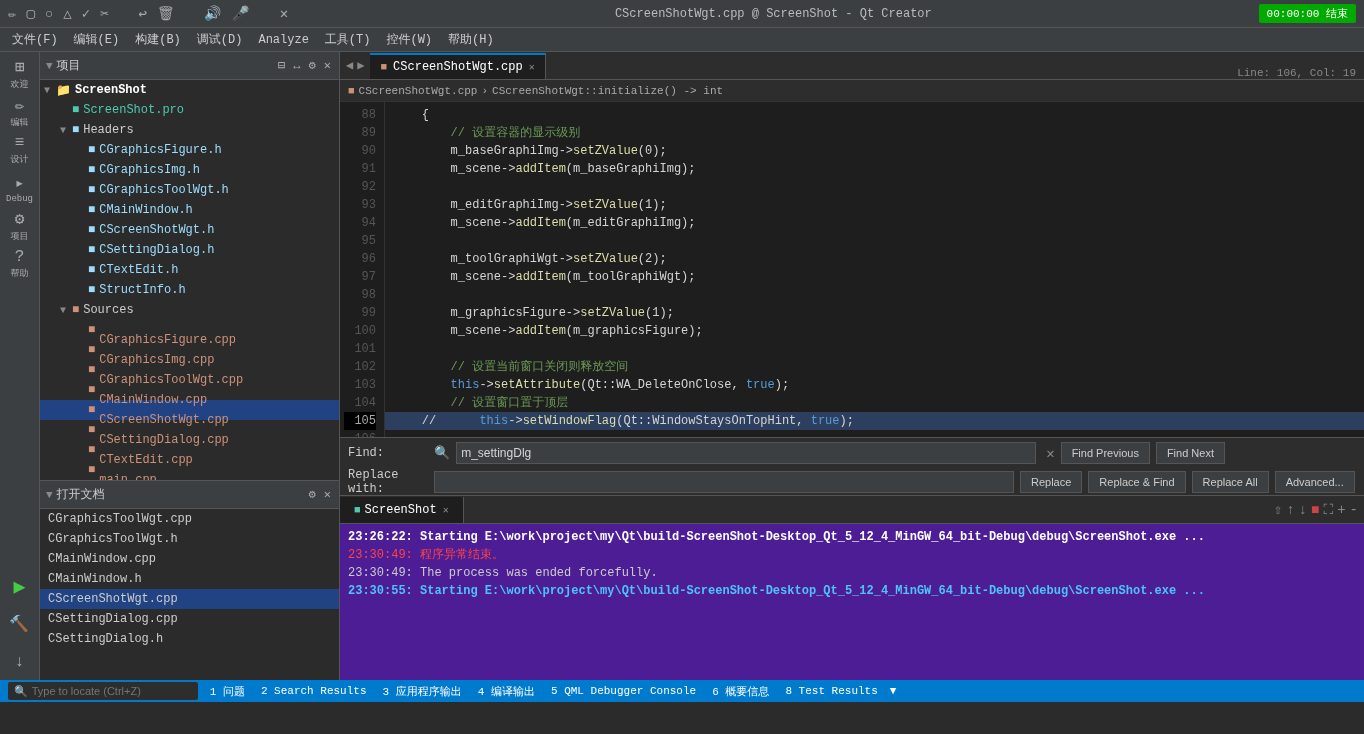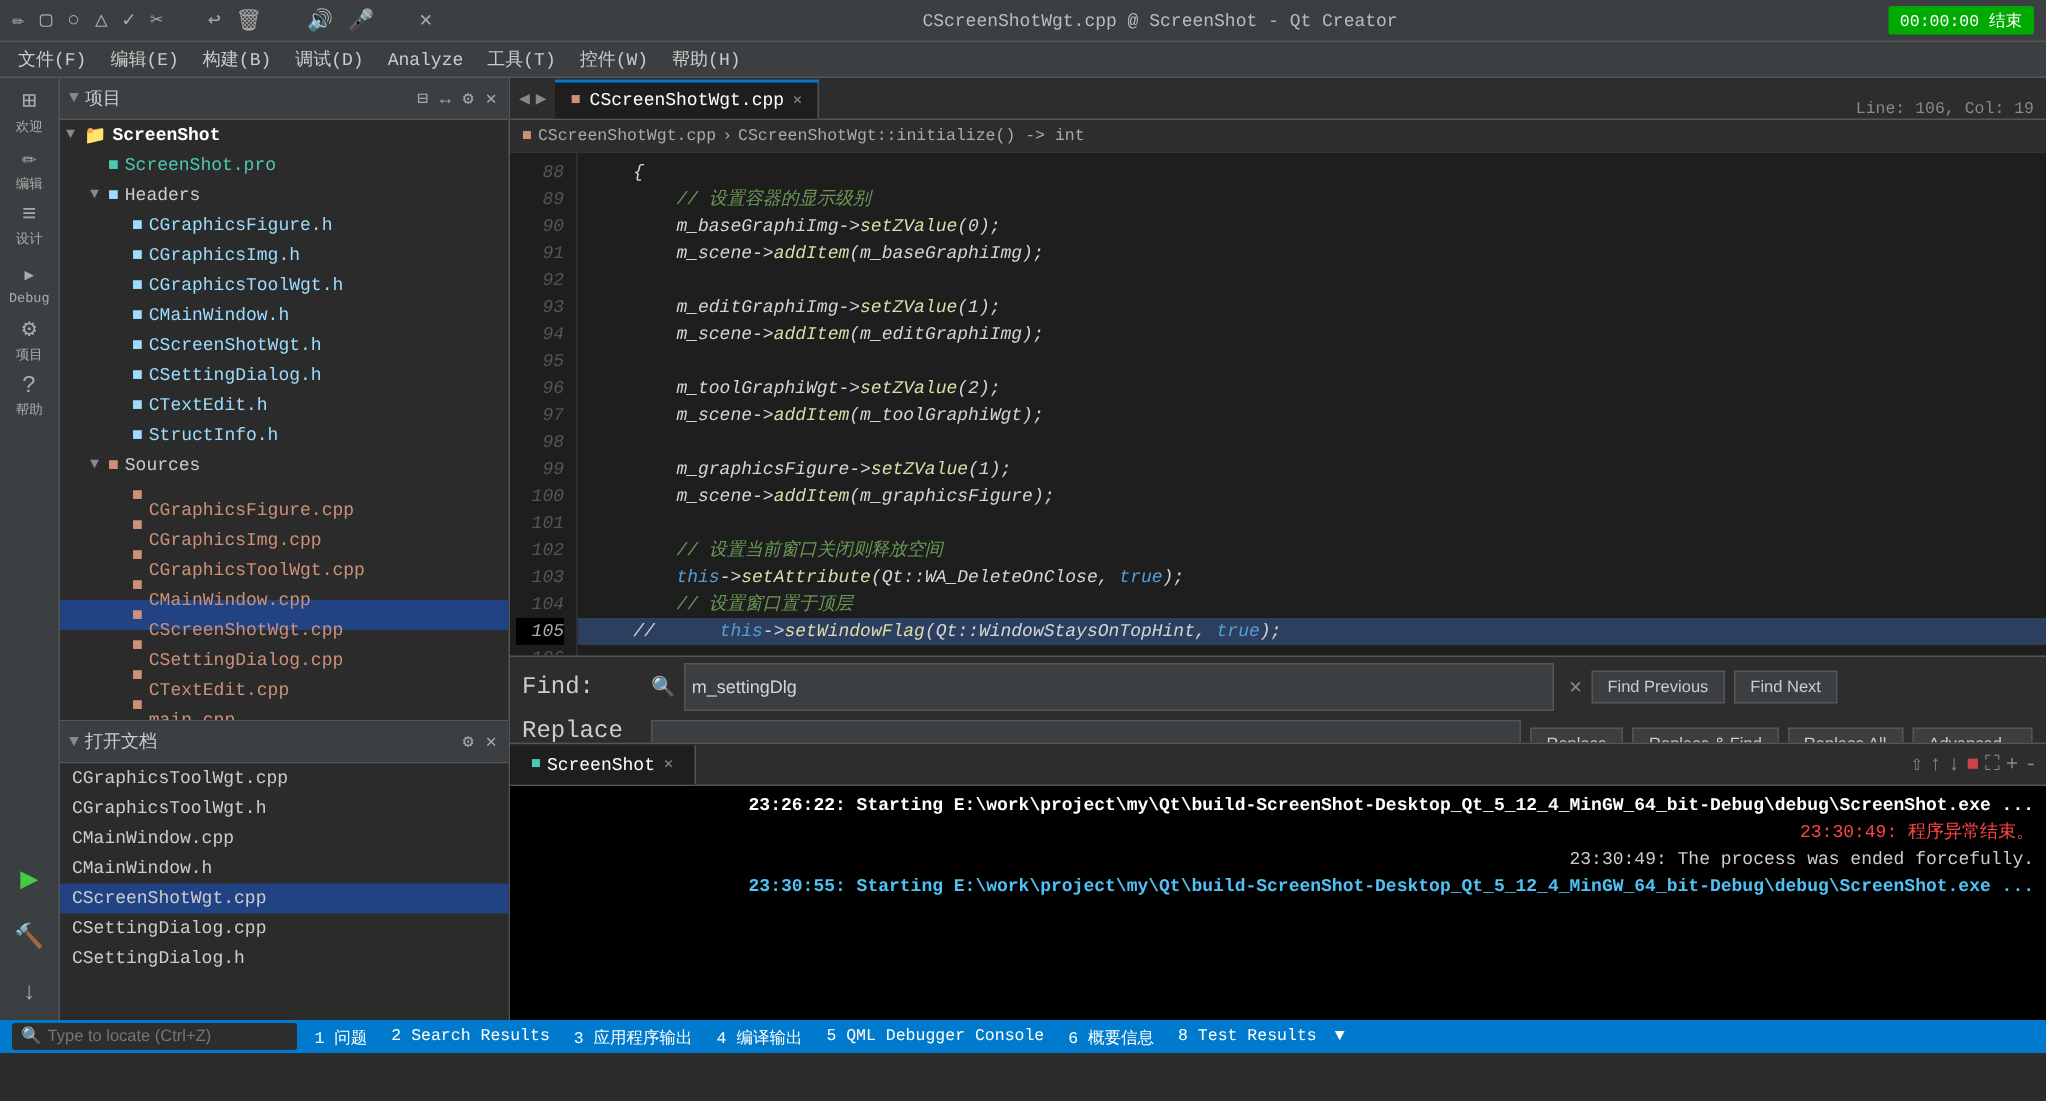--- a/index.html
+++ b/index.html
@@ -186,21 +186,20 @@
       gap: 4px;
       font-size: 11px;
       color: #aaa;
       border-bottom: 1px solid #333;
     }
 
     #code-container {
       flex: 1;
       display: flex;
       overflow: hidden;
-      font-style: italic;
     }
     #line-numbers {
       width: 45px;
       background: #1e1e1e;
       padding: 4px 8px 4px 4px;
       text-align: right;
       color: #555;
       font-size: 12px;
       line-height: 18px;
       border-right: 1px solid #333;
@@ -227,24 +226,24 @@
     #find-bar {
       height: 58px;
       background: #2d2d2d;
       border-top: 1px solid #555;
       display: flex;
       flex-direction: column;
       padding: 4px 8px;
       gap: 4px;
     }
     .find-row { display: flex; align-items: center; gap: 6px; }
-    .find-label { color: #ccc; font-size: 16px; width: 80px; }
+    .find-label { color: #ccc; font-size: 12px; width: 80px; }
     .find-input {
       flex: 1;
-      height: 32px;
+      height: 22px;
       background: #3c3f41;
       border: 1px solid #555;
       color: #d4d4d4;
       padding: 0 4px;
       font-size: 12px;
       max-width: 580px;
     }
     .find-btn {
       height: 22px;
       padding: 0 10px;
@@ -279,27 +278,26 @@
       font-size: 12px;
       color: #aaa;
       cursor: pointer;
       border-right: 1px solid #555;
     }
     .bottom-tab.active { background: #1e1e1e; color: #fff; }
     .bottom-tab-close { color: #888; font-size: 10px; margin-left: 6px; cursor: pointer; }
 
     #bottom-content {
       flex: 1;
-      background: #000000;
+      background: #4c1d95;
       overflow-y: auto;
       padding: 4px 8px;
       font-size: 12px;
       color: #ccc;
       line-height: 18px;
-      text-align: right;
     }
     .log-line { display: block; }
     .log-error { color: #f44; }
     .log-normal { color: #ccc; }
     .log-highlight { color: #4fc3f7; }
     .log-start { color: #fff; font-weight: bold; }
 
     
     #statusbar {
       height: 22px;

